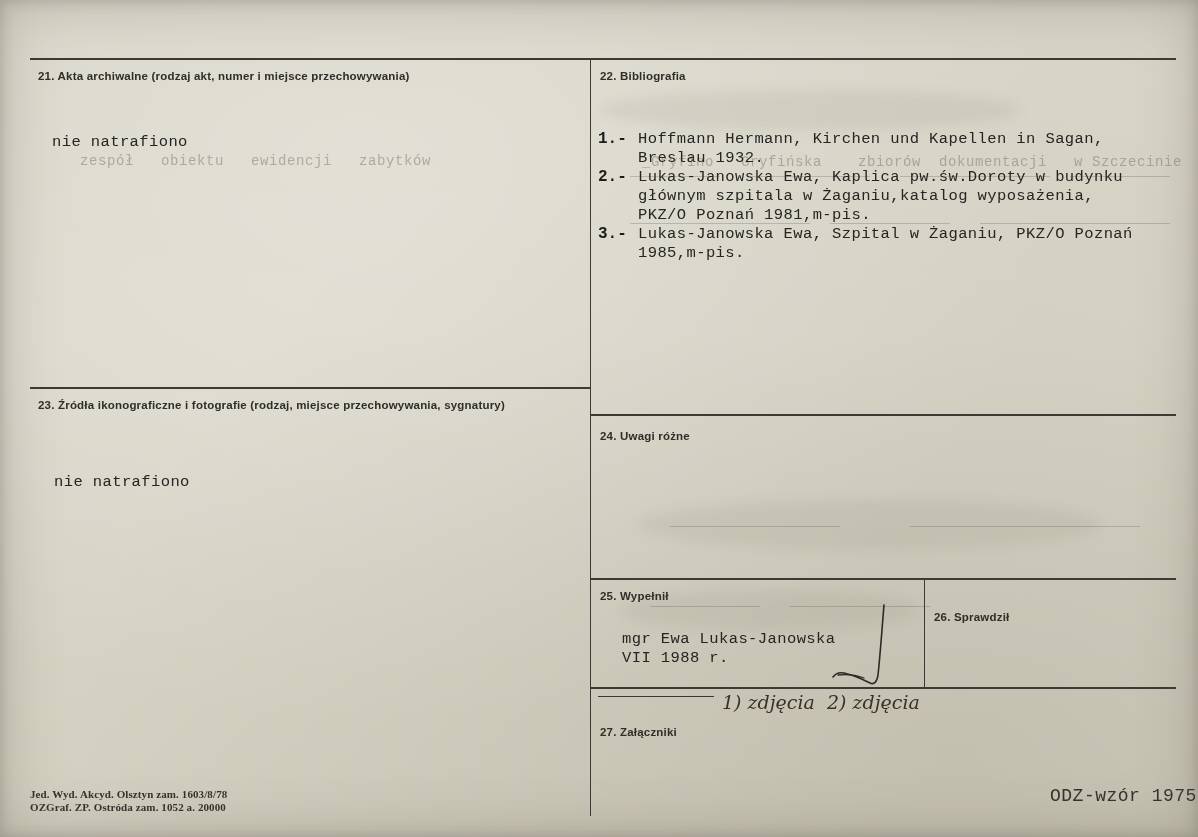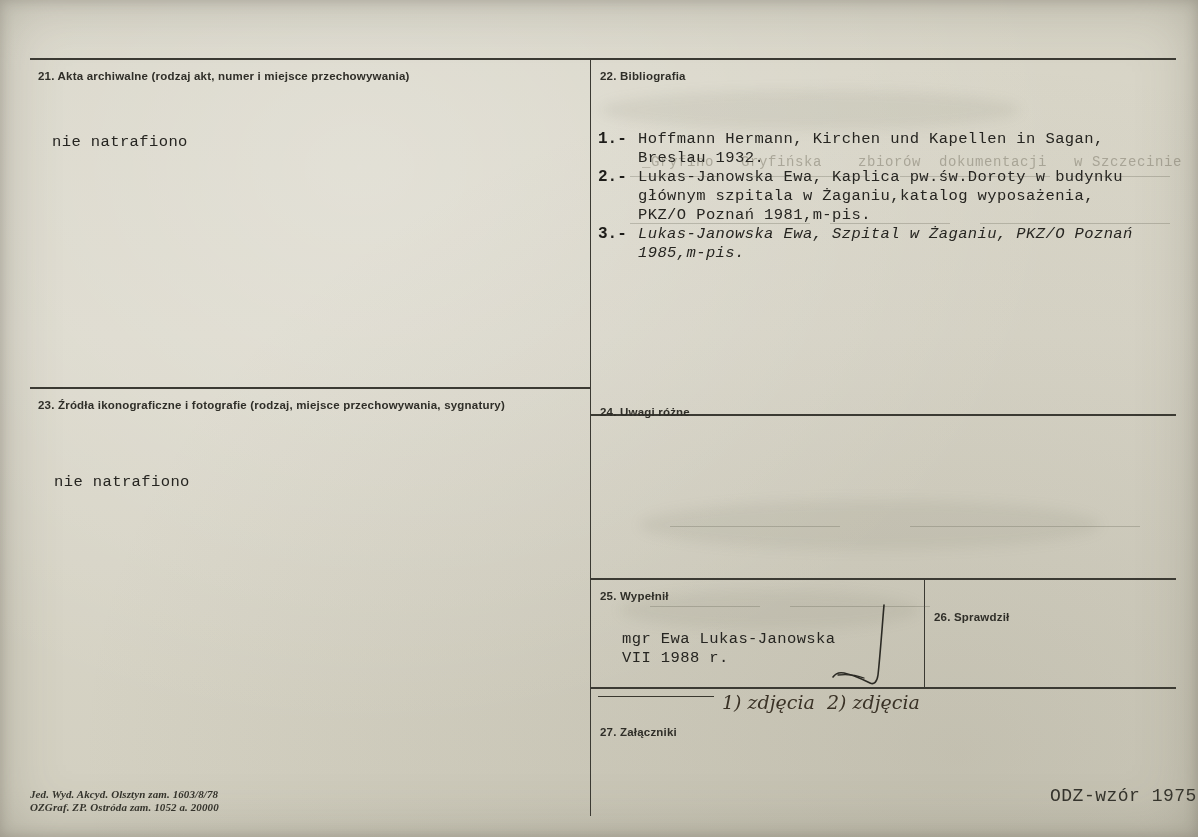--- a/index.html
+++ b/index.html
@@ -164,62 +164,63 @@
     <div class="faint-line" style="left:870px; top:118px; width:150px;"></div>
     <div class="faint-line" style="left:1040px; top:118px; width:100px;"></div>
     <div class="faint-line" style="left:600px; top:165px; width:180px;"></div>
     <div class="faint-line" style="left:800px; top:165px; width:120px;"></div>
     <div class="faint-line" style="left:950px; top:165px; width:190px;"></div>
     <div class="faint-line" style="left:640px; top:468px; width:170px;"></div>
     <div class="faint-line" style="left:880px; top:468px; width:230px;"></div>
     <div class="faint-line" style="left:620px; top:548px; width:110px;"></div>
     <div class="faint-line" style="left:760px; top:548px; width:140px;"></div>
 
+    <div class="ghost" style="left:50px; top:95px;">zespół   obiektu   ewidencji   zabytków</div>
     <div class="ghost" style="left:612px; top:96px;">_Gryfino   Gryfińska    zbiorów  dokumentacji   w Szczecinie</div>
 
     <div class="caption" style="left:8px; top:12px;"><span>21.</span> <span>Akta archiwalne (rodzaj akt, numer i miejsce przechowywania)</span></div>
     <div class="typed" style="left:22px; top:75px;">nie natrafiono</div>
 
     <div class="caption" style="left:570px; top:12px;"><span>22.</span> <span>Bibliografia</span></div>
 
     <div class="num" style="left:568px; top:72px;">1.-</div>
     <div class="typed" style="left:608px; top:72px;">Hoffmann Hermann, Kirchen und Kapellen in Sagan,
 Breslau 1932.</div>
 
     <div class="num" style="left:568px; top:110px;">2.-</div>
     <div class="typed" style="left:608px; top:110px;">Lukas-Janowska Ewa, Kaplica pw.św.Doroty w budynku
 głównym szpitala w Żaganiu,katalog wyposażenia,
 PKZ/O Poznań 1981,m-pis.</div>
 
     <div class="num" style="left:568px; top:167px;">3.-</div>
-    <div class="typed" style="left:608px; top:167px;font-style:italic;">Lukas-Janowska Ewa, Szpital w Żaganiu, PKZ/O Poznań
+    <div class="typed" style="left:608px; top:167px;">Lukas-Janowska Ewa, Szpital w Żaganiu, PKZ/O Poznań
 1985,m-pis.</div>
 
     <div class="caption" style="left:8px; top:341px;"><span>23.</span> <span>Źródła ikonograficzne i fotografie (rodzaj, miejsce przechowywania, sygnatury)</span></div>
     <div class="typed" style="left:24px; top:415px;">nie natrafiono</div>
 
-    <div class="caption" style="left:570px; top:348px;"><span>24.</span> <span>Uwagi różne</span></div>
+    <div class="caption" style="left:570px; top:372px;"><span>24.</span> <span>Uwagi różne</span></div>
     <div class="typed" style="left:608px; top:400px;"></div>
 
     <div class="caption" style="left:570px; top:532px;"><span>25.</span> <span>Wypełnił</span></div>
     <div class="typed" style="left:592px; top:572px;">mgr Ewa Lukas-Janowska
 VII 1988 r.</div>
 
     <svg class="signature" style="left:800px; top:545px;" width="80" height="85" viewBox="0 0 80 85">
       <path d="M54 2 C52 26, 50 54, 48 72 C47 79, 44 82, 40 80 C34 77, 24 72, 14 70 C9 69, 5 71, 3 74" fill="none" stroke="#2b2a24" stroke-width="1.6" stroke-linecap="round"></path>
       <path d="M8 72 C16 71, 26 72, 34 75" fill="none" stroke="#2b2a24" stroke-width="1.3" stroke-linecap="round"></path>
     </svg>
 
     <div class="caption" style="left:904px; top:532px;margin-top:21px;"><span>26.</span> <span>Sprawdził</span></div>
     <div class="typed" style="left:920px; top:572px;"></div>
 
     <div class="caption" style="left:570px; top:640px;margin-top:28px;"><span>27.</span> <span>Załączniki</span></div>
     <div class="strike" style="left:568px; top:638px; width:116px;"></div>
     <div class="handwriting" style="left:692px; top:633px;">1) zdjęcia  2) zdjęcia</div>
 
-    <div class="footer-left" style="left:0px; top:730px;font-style:italic;"><span>Jed. Wyd. Akcyd. Olsztyn zam. 1603/8/78</span>
+    <div class="footer-left" style="left:0px; top:730px;"><span>Jed. Wyd. Akcyd. Olsztyn zam. 1603/8/78</span>
 <span>OZGraf. ZP. Ostróda zam. 1052 a. 20000</span></div>
     <div class="footer-right" style="left:1020px; top:728px;">ODZ-wzór 1975 r.</div>
 
   </div>
 
   <div class="edge-shade"></div>
 </div>
 
 </body></html>

